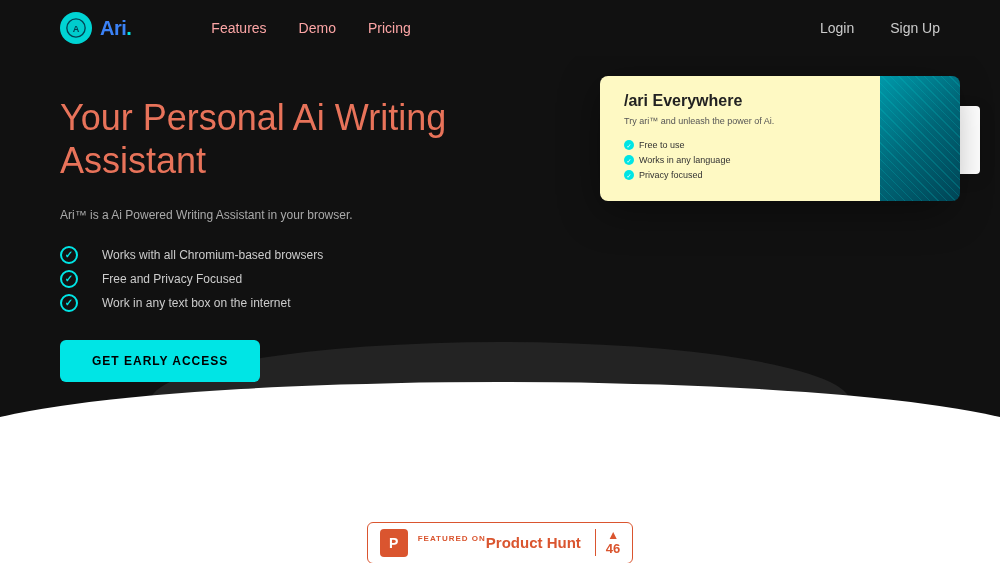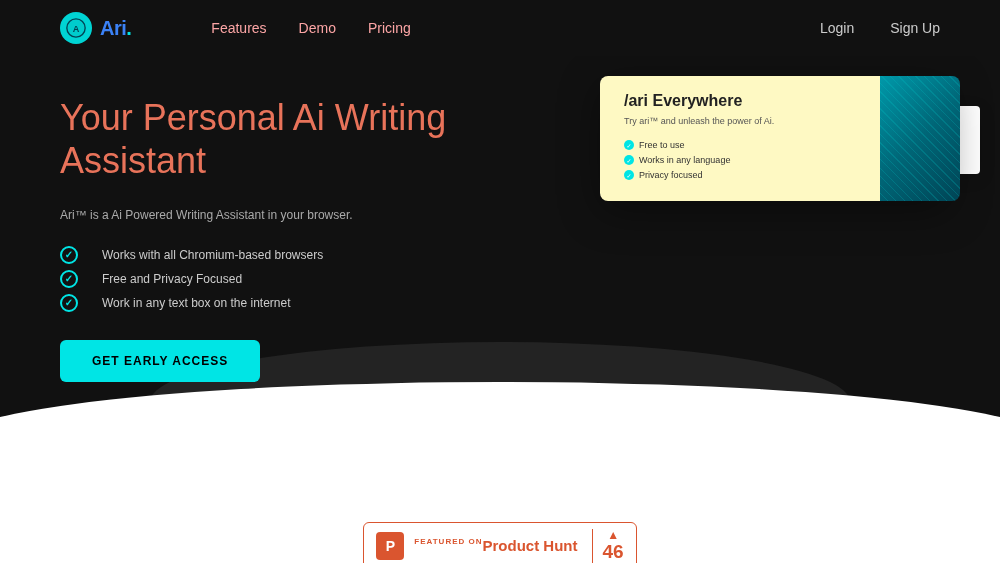--- a/index.html
+++ b/index.html
@@ -311,21 +311,21 @@
       padding-left: 10px;
       margin-left: 4px;
     }
     .ph-arrow {
       color: #da552f;
       font-size: 12px;
       line-height: 1;
     }
     .ph-count {
       color: #da552f;
-      font-size: 19px;
+      font-size: 13px;
       font-weight: 700;
     }
   </style>
 </head>
 <body>
 
 <nav class="navbar">
   <div class="nav-logo">
     <div class="nav-logo-icon">
       <svg viewBox="0 0 24 24" fill="none">

